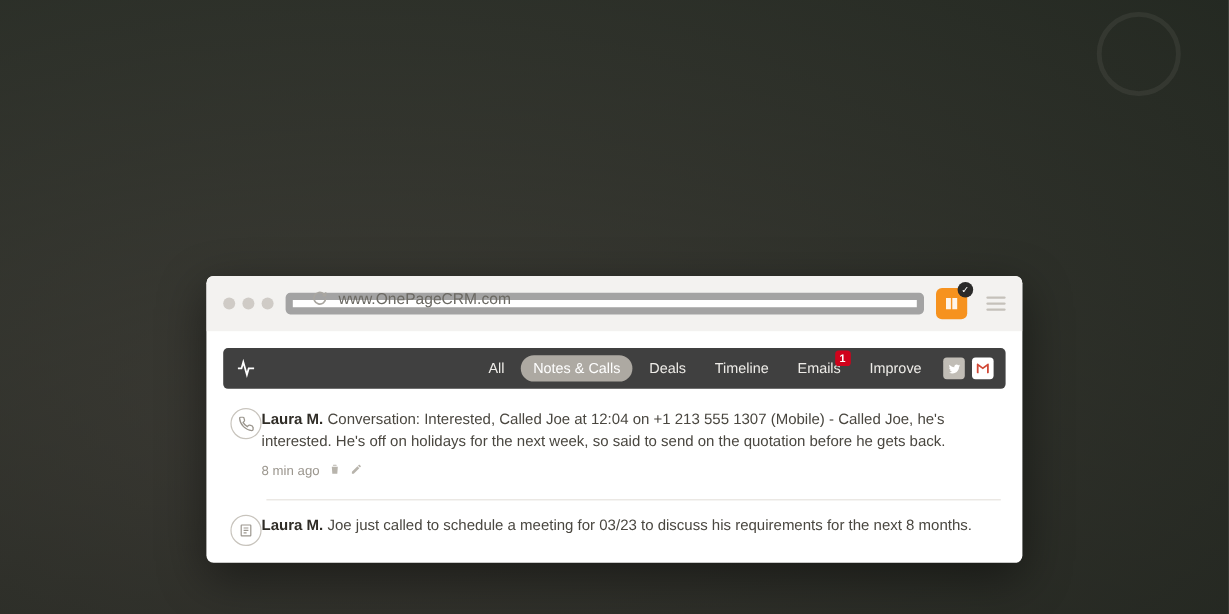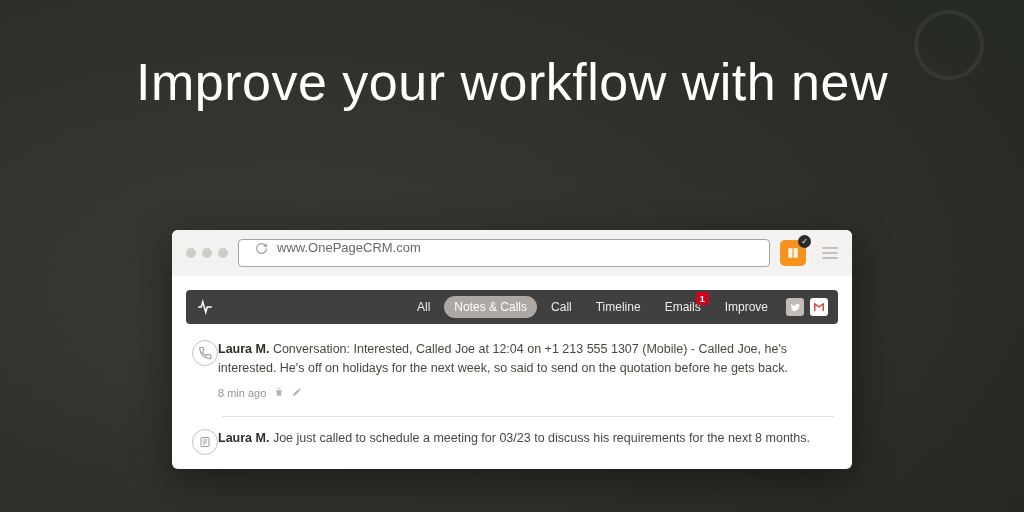--- a/index.html
+++ b/index.html
@@ -55,26 +55,26 @@
       gap: 10px;
     }
     .dots { display:flex; gap:6px; }
     .dot { width:10px; height:10px; border-radius:50%; background:#cfcbc6; }
     .refresh-icon {
       width: 16px; height:16px; display:flex; align-items:center; justify-content:center; color:#a9a6a0;
       margin-left:4px;
     }
     .url-bar {
       flex: 1;
-      height: 28px;
+      height: 18px;
       background: #fff;
-      border: 1px solid #a3a3a3;
+      border: 6px solid #a3a3a3;
       border-radius: 4px;
       display: flex;
-      align-items: flex-start;
+      align-items: flex-end;
       padding: 0 10px;
       font-size: 13px;
       color: #6b6963;
     }
     .ext-icon {
       width: 26px; height:26px; border-radius:5px; background:#f6921e; position:relative; display:flex; align-items:center; justify-content:center;
     }
     .ext-badge {
       position:absolute; top:-5px; right:-5px; width:13px; height:13px; border-radius:50%; background:#2a2a2a; color:#fff; font-size:8px; display:flex; align-items:center; justify-content:center;
     }
@@ -128,21 +128,20 @@
   </style>
 </head>
 <body>
 
 <div class="bg-overlay"></div>
 <div class="bg-shapes">
   <div class="clock1"></div>
 </div>
 
 <div class="hero">
-  <div>Improve your workflow with new</div>
 </div>
 
 <div class="browser">
   <div class="browser-chrome">
     <div class="dots">
       <div class="dot"></div>
       <div class="dot"></div>
       <div class="dot"></div>
     </div>
     <div class="url-bar">
@@ -169,21 +168,21 @@
 
   <div class="content">
     <div class="tabbar">
       <div class="activity-icon">
         <svg width="18" height="18" viewBox="0 0 24 24" fill="none" stroke="#fff" stroke-width="2">
             <path d="M3 12h4l2-7 4 14 2-7h6"></path>
           </svg>
       </div>
       <div class="tab">All</div>
       <div class="tab active">Notes &amp; Calls</div>
-      <div class="tab">Call</div>
+      <div class="tab">Deals</div>
       <div class="tab">Timeline</div>
       <div class="tab">
         <span>Emails</span>
         <span class="tab-badge">1</span>
       </div>
       <div class="tab">Improve</div>
       <div class="social-icons">
         <div class="si si-tw">
           <svg width="11" height="11" viewBox="0 0 24 24" fill="#fff">
               <path d="M22 5.8c-.8.4-1.6.6-2.5.7.9-.5 1.6-1.4 1.9-2.4-.8.5-1.8.9-2.7 1.1C17.9 4.3 16.8 3.8 15.6 3.8c-2.3 0-4.2 1.9-4.2 4.2 0 .3 0 .6.1.9C8 8.7 4.9 7 2.8 4.4c-.4.6-.6 1.4-.6 2.1 0 1.5.7 2.7 1.9 3.5-.7 0-1.4-.2-1.9-.5v.1c0 2 1.4 3.7 3.4 4.1-.4.1-.7.1-1.1.1-.3 0-.5 0-.8-.1.5 1.7 2.1 2.9 3.9 2.9-1.4 1.1-3.2 1.8-5.2 1.8H2c1.8 1.2 4 1.8 6.3 1.8 7.5 0 11.7-6.3 11.7-11.7v-.5c.8-.6 1.5-1.3 2-2.1z"></path>

